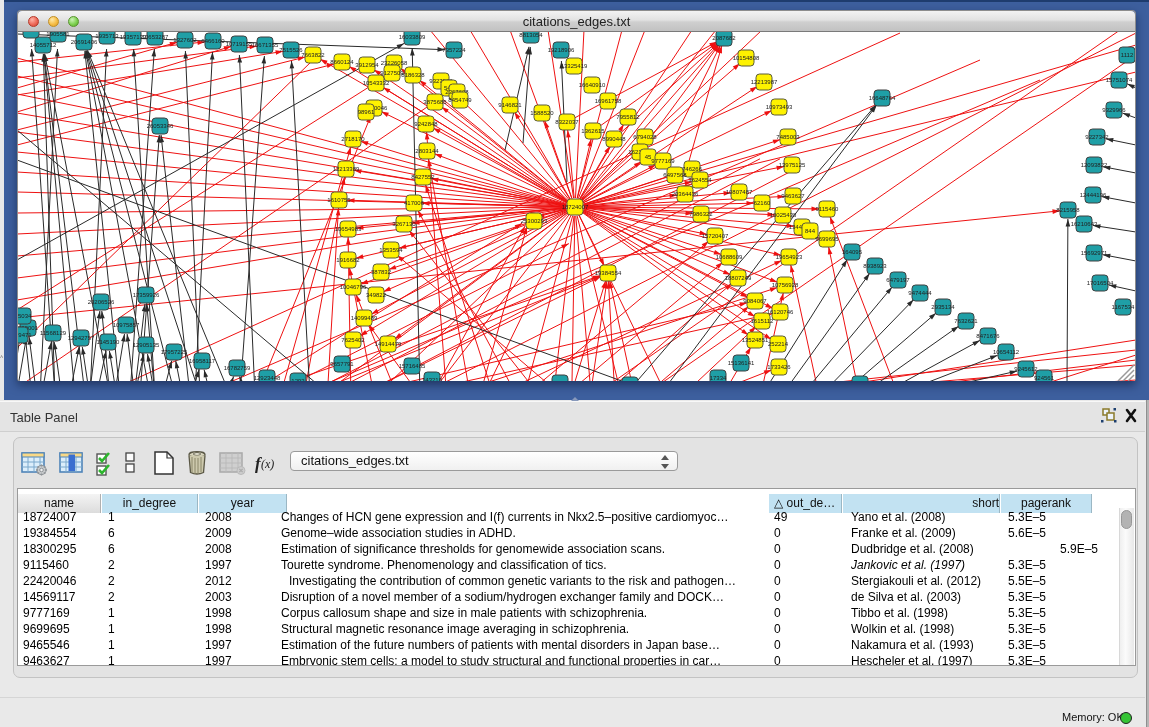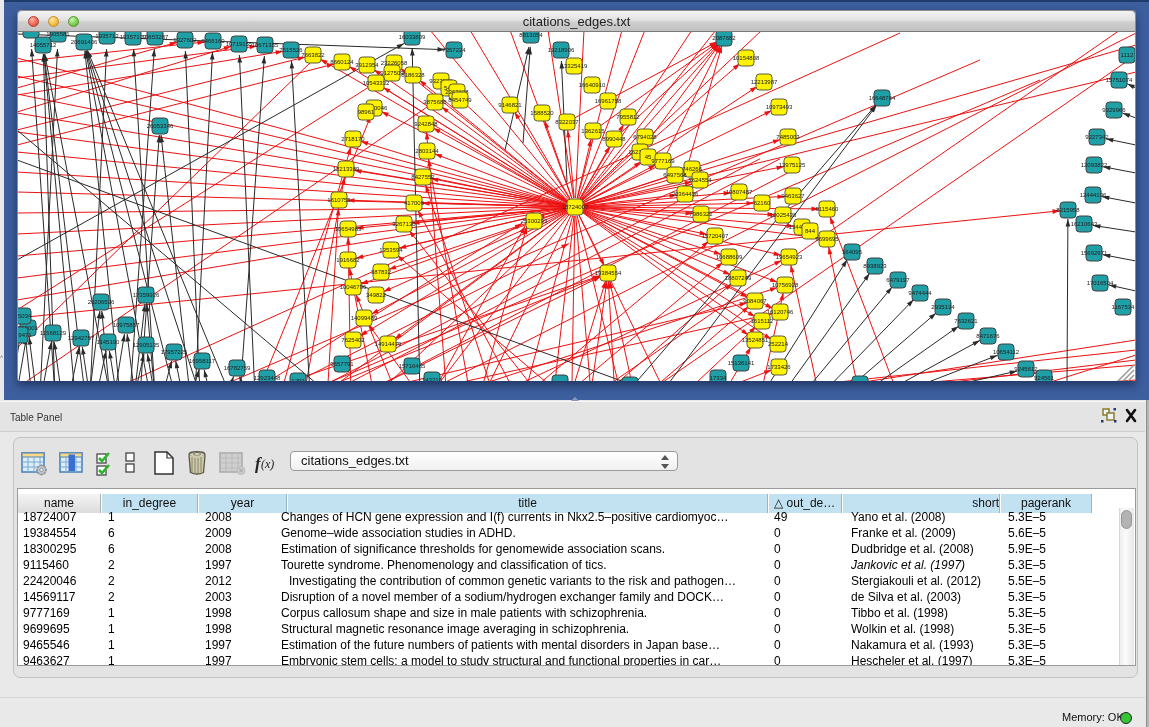--- a/index.html
+++ b/index.html
@@ -18,21 +18,21 @@
 .tl { position:absolute; top:5px; width:11px; height:11px; border-radius:50%; }
 #tl-r { left:10px; background:radial-gradient(circle at 35% 30%, #ffb3a7, #ee6a5a 55%, #d33e2c); border:1px solid #b5392a;}
 #tl-y { left:30px; background:radial-gradient(circle at 35% 30%, #ffe9a8, #f6bd46 55%, #df9d23); border:1px solid #c08e24;}
 #tl-g { left:50px; background:radial-gradient(circle at 35% 30%, #ccf3b6, #7ed151 55%, #58a826); border:1px solid #57942c;}
 #canvas { position:absolute; left:0; top:21px; width:1117px; height:349px;
   background:#fff; overflow:hidden; }
 #tablepanel { position:absolute; left:0; top:400px; width:1149px; height:327px;
   background:#e9e9e9; }
 #tp-header { position:absolute; left:0; top:1px; width:1145px; height:31px;
   background:#e4e4e4; border-top:1px solid #f8f8f8; border-bottom:1px solid #cfcfcf;
-  font-size:10px; color:#333; line-height:31px; padding-left:10px; }
+  font-size:13px; color:#333; line-height:31px; padding-left:10px; }
 #tp-right-edge { position:absolute; right:0; top:0; width:3px; height:327px; background:#b5b5b5; border-left:1px solid #8f8f8f;}
 #innerpanel { position:absolute; left:13px; top:37px; width:1125px; height:241px;
   background:#e3e3e3; border:1px solid #c3c3c3; border-radius:7px; }
 #toolbar { position:absolute; left:0; top:2px; width:100%; height:46px; }
 #dropdown { position:absolute; left:276px; top:13px; width:388px; height:20px;
   background:linear-gradient(#ffffff,#f0f0f0); border:1px solid #9a9a9a; border-radius:4px;
   font-size:13px; color:#111; line-height:18px; padding-left:10px; }
 #tbl { position:absolute; left:3px; top:50px; width:1119px; height:178px;
   border:1px solid #9a9a9a; background:#fff; overflow:hidden; font-size:12px; }
 .hdrrow { position:absolute; left:0; top:5px; height:19px; width:1117px; }
@@ -850,21 +850,20 @@
       </div>
     <div id="dropdown">citations_edges.txt<svg width="14" height="16" style="position:absolute;right:5px;top:2px">
 <path d="M7 1 L11 6 L3 6 Z" fill="#555"></path>
           <path d="M7 15 L11 10 L3 10 Z" fill="#555"></path>
 </svg></div>
     <div id="tbl">
         <div class="hdrrow">
           <div class="hc" style="left:0px;width:83px;background:linear-gradient(#f4f4f4,#dcdcdc);border-right:1px solid #b0b0b0;">name</div>
           <div class="hc" style="left:84px;width:96px;">in_degree</div>
           <div class="hc" style="left:181px;width:88px;">year</div>
-          <div class="hc" style="left:270px;width:480px;">title</div>
           <div class="hc" style="left:751px;width:73px;text-align:left;padding-left:5px;">△ out_de…</div>
           <div class="hc" style="left:825px;width:157px;text-align:right;">short</div>
           <div class="hc" style="left:983px;width:91px;">pagerank</div>
         </div>
         <div class="rowtext" style="left:5px;top:20px;width:78px;">18724007</div>
         <div class="rowtext" style="left:90px;top:20px;width:90px;">1</div>
         <div class="rowtext" style="left:187px;top:20px;width:70px;">2008</div>
         <div class="rowtext" style="left:263px;top:20px;width:486px;">Changes of HCN gene expression and I(f) currents in Nkx2.5–positive cardiomyoc…</div>
         <div class="rowtext" style="left:756px;top:20px;width:68px;">49</div>
         <div class="rowtext" style="left:833px;top:20px;width:150px;">Yano et al. (2008)</div>
@@ -875,21 +874,21 @@
         <div class="rowtext" style="left:263px;top:36px;width:486px;">Genome–wide association studies in ADHD.</div>
         <div class="rowtext" style="left:756px;top:36px;width:68px;">0</div>
         <div class="rowtext" style="left:833px;top:36px;width:150px;">Franke et al. (2009)</div>
         <div class="rowtext" style="left:990px;top:36px;width:90px;">5.6E–5</div>
         <div class="rowtext" style="left:5px;top:52px;width:78px;">18300295</div>
         <div class="rowtext" style="left:90px;top:52px;width:90px;">6</div>
         <div class="rowtext" style="left:187px;top:52px;width:70px;">2008</div>
         <div class="rowtext" style="left:263px;top:52px;width:486px;">Estimation of significance thresholds for genomewide association scans.</div>
         <div class="rowtext" style="left:756px;top:52px;width:68px;">0</div>
         <div class="rowtext" style="left:833px;top:52px;width:150px;">Dudbridge et al. (2008)</div>
-        <div class="rowtext" style="left:990px;top:52px;width:90px;">5.9E–5</div>
+        <div class="rowtext" style="left:990px;top:52px;width:90px;text-align:right;">5.9E–5</div>
         <div class="rowtext" style="left:5px;top:68px;width:78px;">9115460</div>
         <div class="rowtext" style="left:90px;top:68px;width:90px;">2</div>
         <div class="rowtext" style="left:187px;top:68px;width:70px;">1997</div>
         <div class="rowtext" style="left:263px;top:68px;width:486px;">Tourette syndrome. Phenomenology and classification of tics.</div>
         <div class="rowtext" style="left:756px;top:68px;width:68px;">0</div>
         <div class="rowtext" style="left:833px;top:68px;width:150px;font-style:italic;">Jankovic et al. (1997)</div>
         <div class="rowtext" style="left:990px;top:68px;width:90px;">5.3E–5</div>
         <div class="rowtext" style="left:5px;top:84px;width:78px;">22420046</div>
         <div class="rowtext" style="left:90px;top:84px;width:90px;">2</div>
         <div class="rowtext" style="left:187px;top:84px;width:70px;">2012</div>

